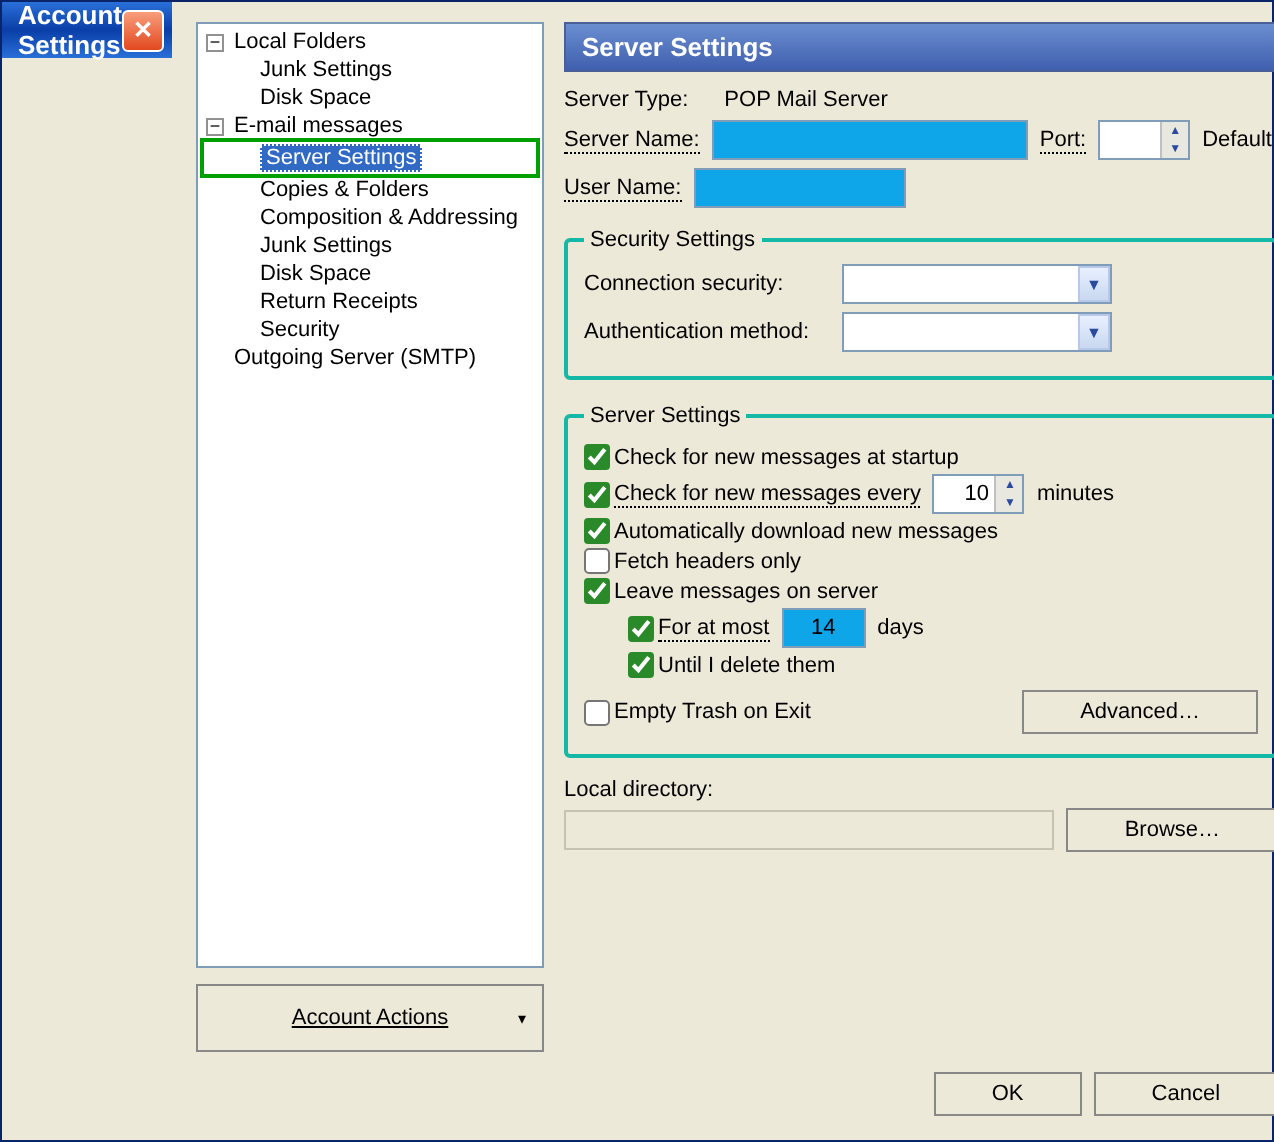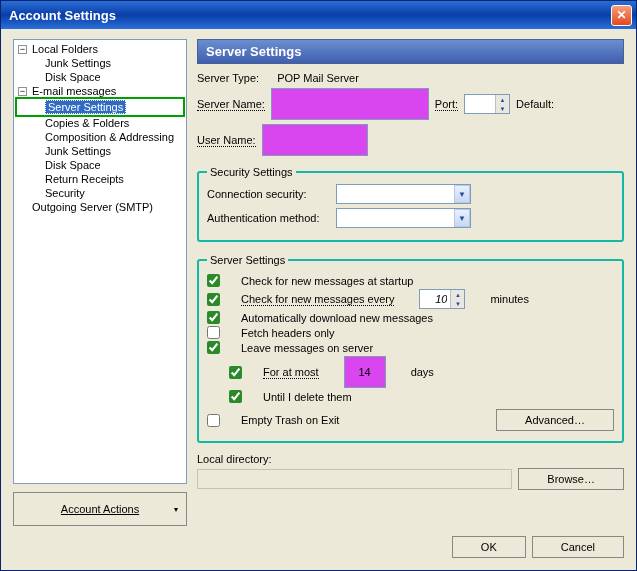--- a/index.html
+++ b/index.html
@@ -8,21 +8,21 @@
   font-family: Tahoma, sans-serif;
   font-size: 11px;
   background: #fff;
 }
 .dialog {
   width: 637px;
   height: 571px;
   border: 1px solid #0a246a;
   background: #ece9d8;
   display: flex;
-  flex-direction: column;
+  flex-direction: row;
 }
 .titlebar {
   height: 28px;
   background: linear-gradient(to bottom, #2a6fd8 0%, #0a3ea8 50%, #2a6fd8 100%);
   display: flex;
   align-items: center;
   padding: 0 4px 0 8px;
   color: #fff;
   font-weight: bold;
   font-size: 13px;
@@ -119,40 +119,39 @@
 .form-row {
   display: flex;
   align-items: center;
   margin-bottom: 4px;
   gap: 6px;
 }
 .lbl { white-space: nowrap; }
 .dotted { border-bottom: 1px dotted #000; }
 .txt-input {
   border: 1px solid #7f9db9;
-  height: 32px;
+  height: 20px;
   padding: 1px 3px;
   font-family: inherit;
   font-size: 11px;
-  background: #d946ef;
+  background: #0ea5e9;
 }
 .spin-input-wrap {
   display: flex;
   border: 1px solid #7f9db9;
   height: 20px;
   background: #fff;
 }
 .spin-input-wrap input {
   border: none;
   width: 30px;
   text-align: right;
   padding: 1px 3px;
   font-family: inherit;
   font-size: 11px;
-  font-style: italic;
 }
 .spin-arrows {
   width: 14px;
   display: flex;
   flex-direction: column;
   border-left: 1px solid #c0c0c0;
 }
 .spin-arrows div {
   flex: 1;
   font-size: 6px;
@@ -193,21 +192,21 @@
 fieldset {
   border: 2px solid #14b8a6;
   border-radius: 3px;
   padding: 6px 8px 8px 8px;
   margin: 6px 0;
 }
 legend { padding: 0 3px; }
 .check-row {
   display: flex;
   align-items: center;
-  gap: 21px;
+  gap: 2px;
   margin: 2px 0;
 }
 .check-row.indent { padding-left: 22px; }
 input[type=checkbox] {
   width: 13px;
   height: 13px;
   accent-color: #2a8a2a;
   margin: 0;
 }
 .btn {

